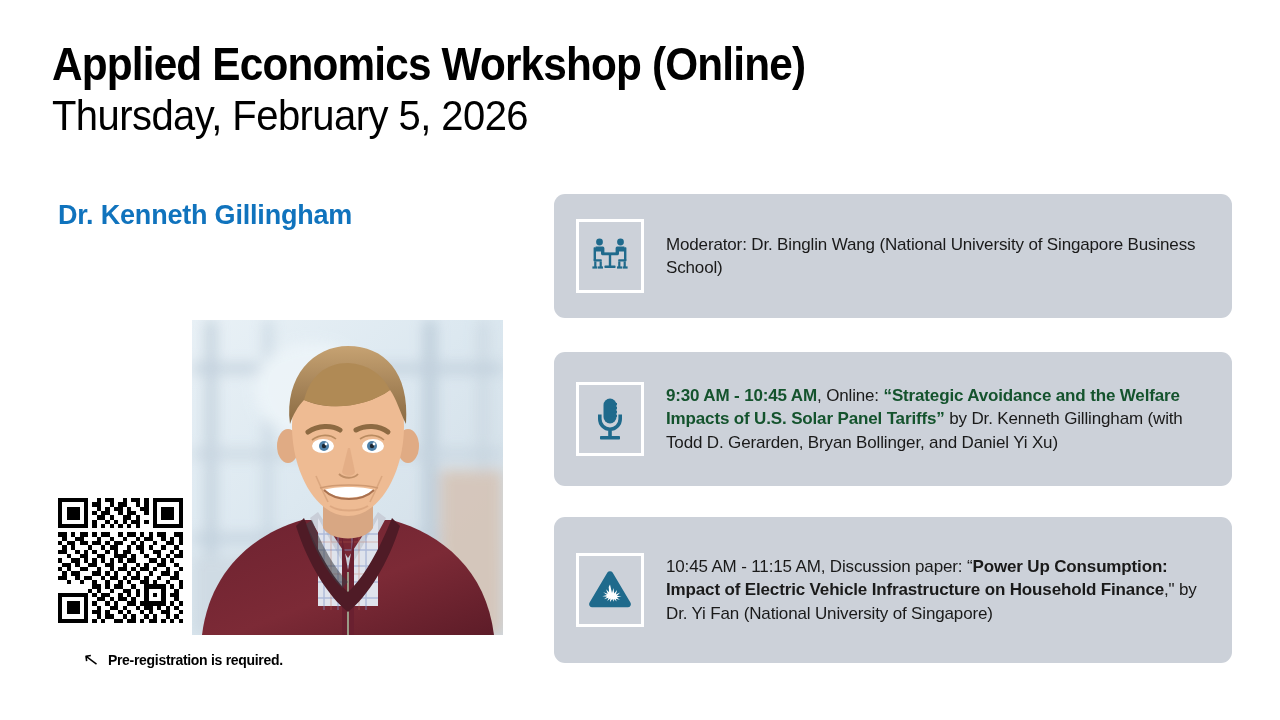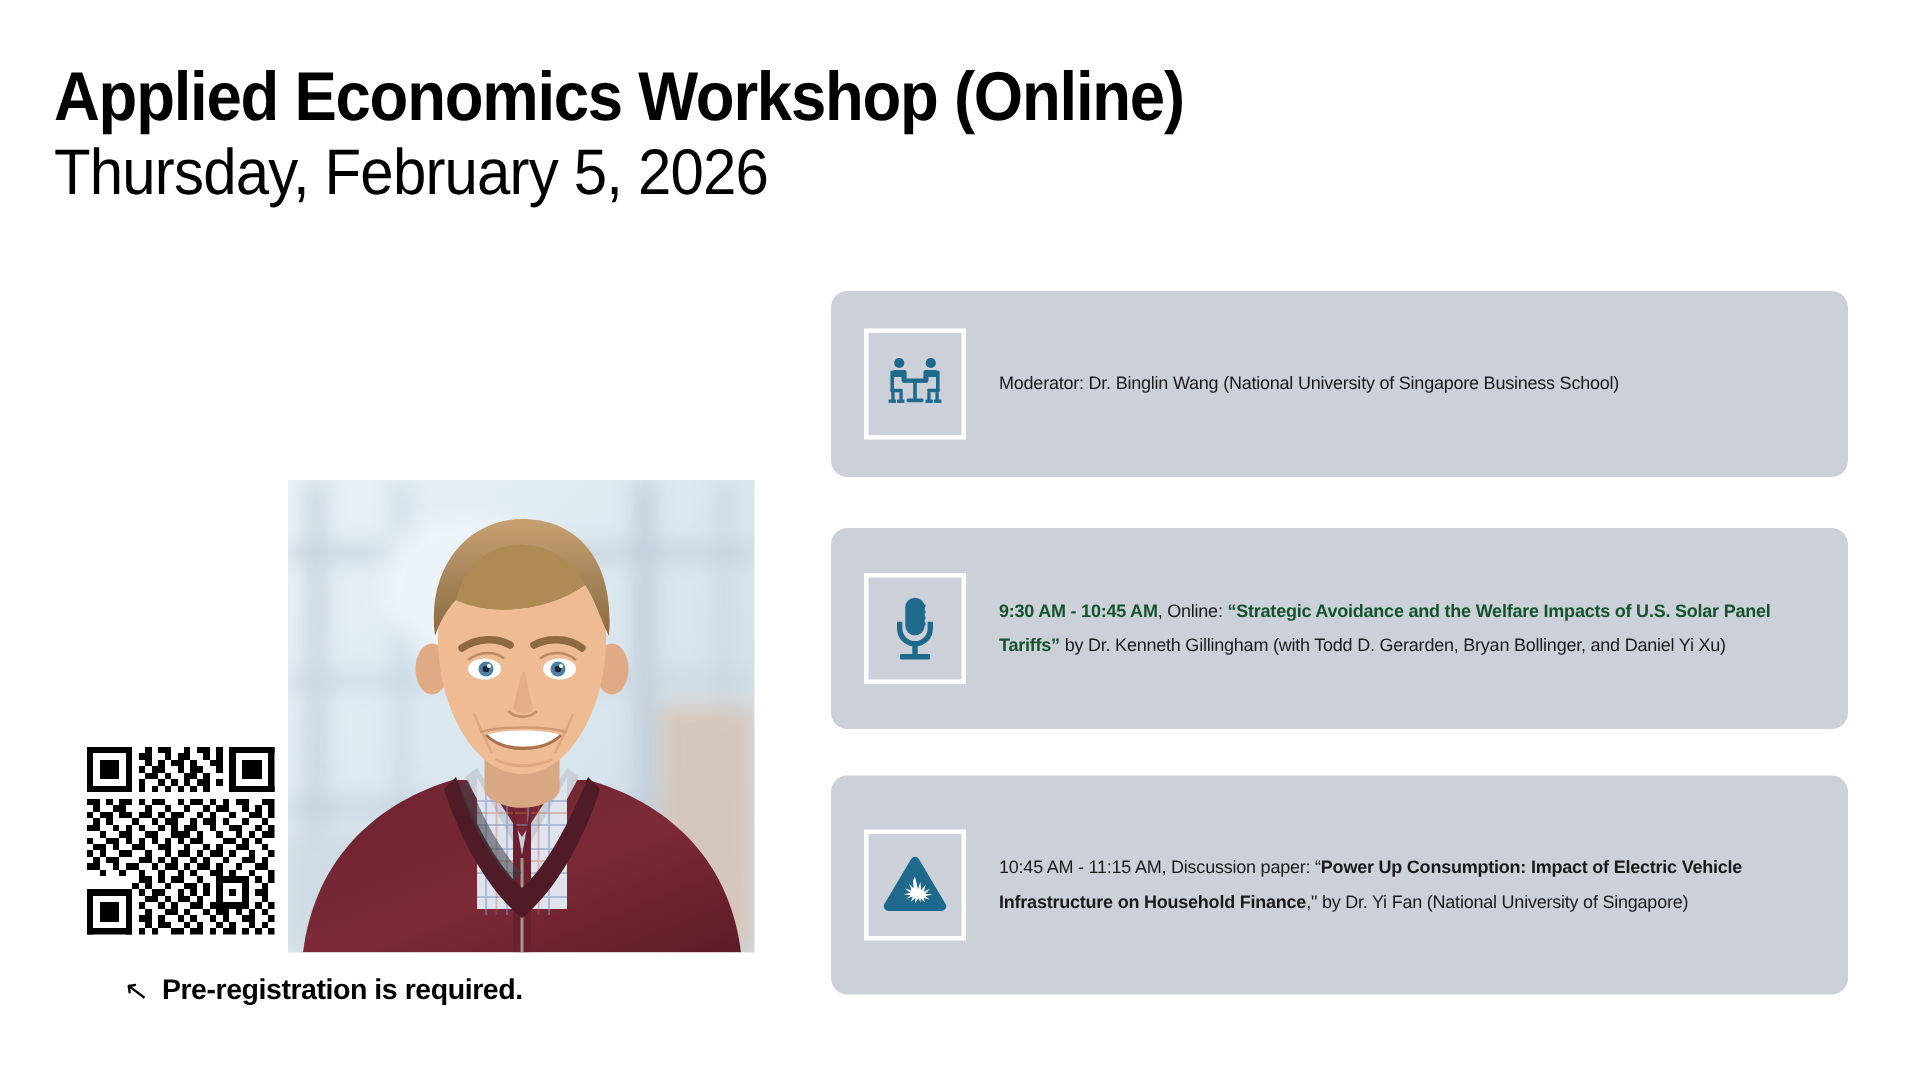--- a/index.html
+++ b/index.html
@@ -11,21 +11,21 @@
     height: 720px;
     background: #ffffff;
     font-family: "Liberation Sans", sans-serif;
     overflow: hidden;
     position: relative;
   }
 
   
   #header {
     position: absolute;
-    left: 36px;
+    left: 52px;
     top: 38px;
     width: 1180px;
   }
   #title-line1 {
     font-size: 46px;
     font-weight: bold;
     color: #000000;
     letter-spacing: -0.9px;
     line-height: 52px;
     white-space: nowrap;
@@ -92,21 +92,21 @@
     gap: 9px;
   }
   #prereg-arrow {
     font-size: 19px;
     color: #000000;
     line-height: 1;
     display: inline-block;
     transform: rotate(-8deg);
   }
   #prereg-text {
-    font-size: 19px;
+    font-size: 14px;
     font-weight: bold;
     color: #000000;
     letter-spacing: -0.3px;
     white-space: nowrap;
   }
 
   
   .card {
     position: absolute;
     left: 554px;
@@ -131,38 +131,39 @@
     display: flex;
     align-items: center;
     justify-content: center;
     margin-right: 22px;
   }
   .card-icon svg { display: block; }
 
   .card-body {
     flex: 1 1 auto;
     color: #1a1a1a;
-    font-size: 12px;
+    font-size: 17px;
     line-height: 23.5px;
     letter-spacing: -0.15px;
   }
   .card-body p { margin: 0; }
   .card-body p + p { margin-top: 14px; }
   .b  { font-weight: bold; }
   .blue-b { color: #14532d; font-weight: bold; }
 </style>
 </head>
 <body>
 
 <div id="header">
   <div id="title-line1">Applied Economics Workshop (Online)</div>
   <div id="title-line2">Thursday, February 5, 2026</div>
 </div>
 
 <div id="speaker-block">
+  <div class="speaker-line">Dr. Kenneth Gillingham</div>
 </div>
 
 <div id="speaker-photo">
   <svg width="311" height="315" viewBox="0 0 311 315" xmlns="http://www.w3.org/2000/svg">
     <defs>
       <linearGradient id="bgWin" x1="0" y1="0" x2="1" y2="1">
         <stop offset="0%" stop-color="#e9f1f6"></stop>
         <stop offset="45%" stop-color="#dce8f0"></stop>
         <stop offset="100%" stop-color="#cfdbe4"></stop>
       </linearGradient>

